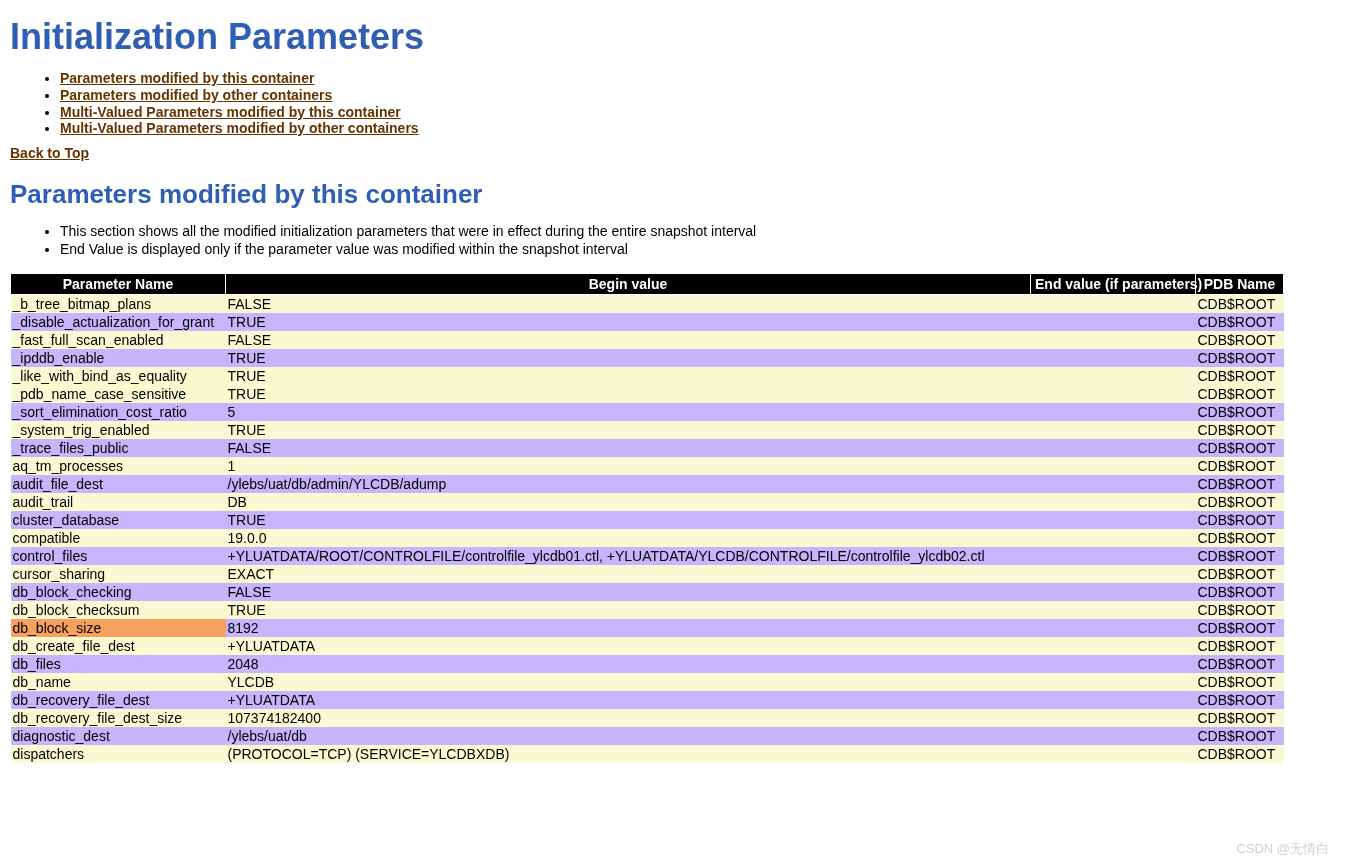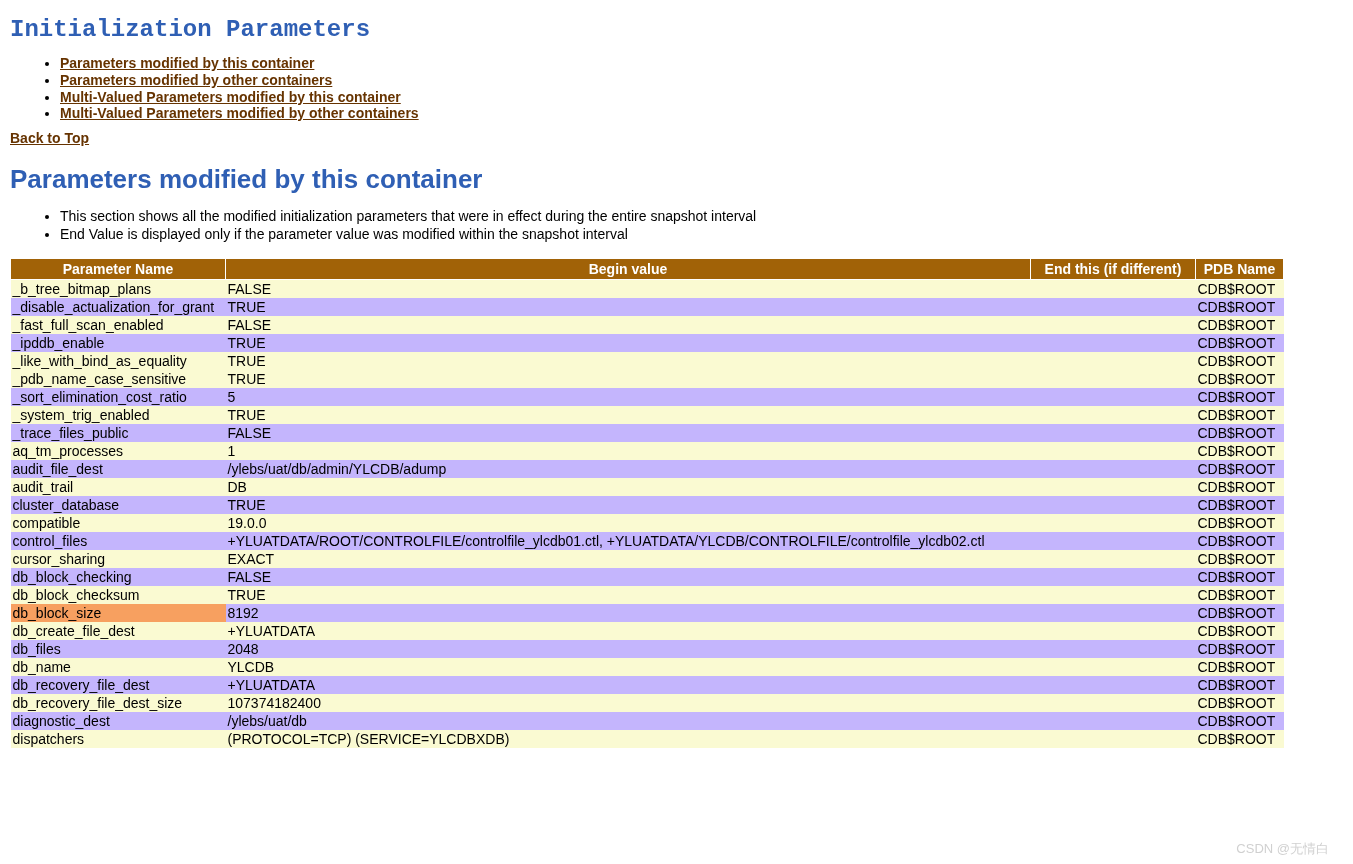--- a/index.html
+++ b/index.html
@@ -4,24 +4,23 @@
 <style>
   body {
     font-family: Arial, Helvetica, sans-serif;
     font-size: 14px;
     margin: 10px;
     color: #000;
     background: #fff;
   }
   h1 {
     color: #2f5fb4;
-    font-size: 24px;
+    font-size: 36px;
     font-weight: bold;
     margin: 6px 0 12px 0;
-    font-family: Liberation Mono, monospace;
   }
   h2 {
     color: #2f5fb4;
     font-size: 26px;
     font-weight: bold;
     margin: 18px 0 12px 0;
   }
   ul.links {
     margin: 4px 0 8px 0;
     padding-left: 50px;
@@ -43,21 +42,21 @@
     font-weight: bold;
     text-decoration: underline;
   }
   table.params {
     border-collapse: collapse;
     width: 1273px;
     table-layout: fixed;
     font-size: 14px;
   }
   table.params th {
-    background: #a16207;
+    background: #000000;
     color: #fff;
     font-weight: bold;
     text-align: center;
     padding: 2px 4px;
     border: 1px solid #fff;
     white-space: nowrap;
   }
   table.params td {
     padding: 1px 2px;
     vertical-align: top;
@@ -105,21 +104,21 @@
   <colgroup id="cgroup">
       <col style="width: 215px;">
       <col style="width: 805px;">
       <col style="width: 165px;">
       <col style="width: 88px;">
     </colgroup>
   <thead>
     <tr>
       <th>Parameter Name</th>
       <th>Begin value</th>
-      <th>End this (if different)</th>
+      <th>End value (if parameters)</th>
       <th>PDB Name</th>
     </tr>
   </thead>
   <tbody id="params-body">
       <tr class="odd">
         <td class="param-name">_b_tree_bitmap_plans</td>
         <td>FALSE</td>
         <td></td>
         <td>CDB$ROOT</td>
       </tr>

